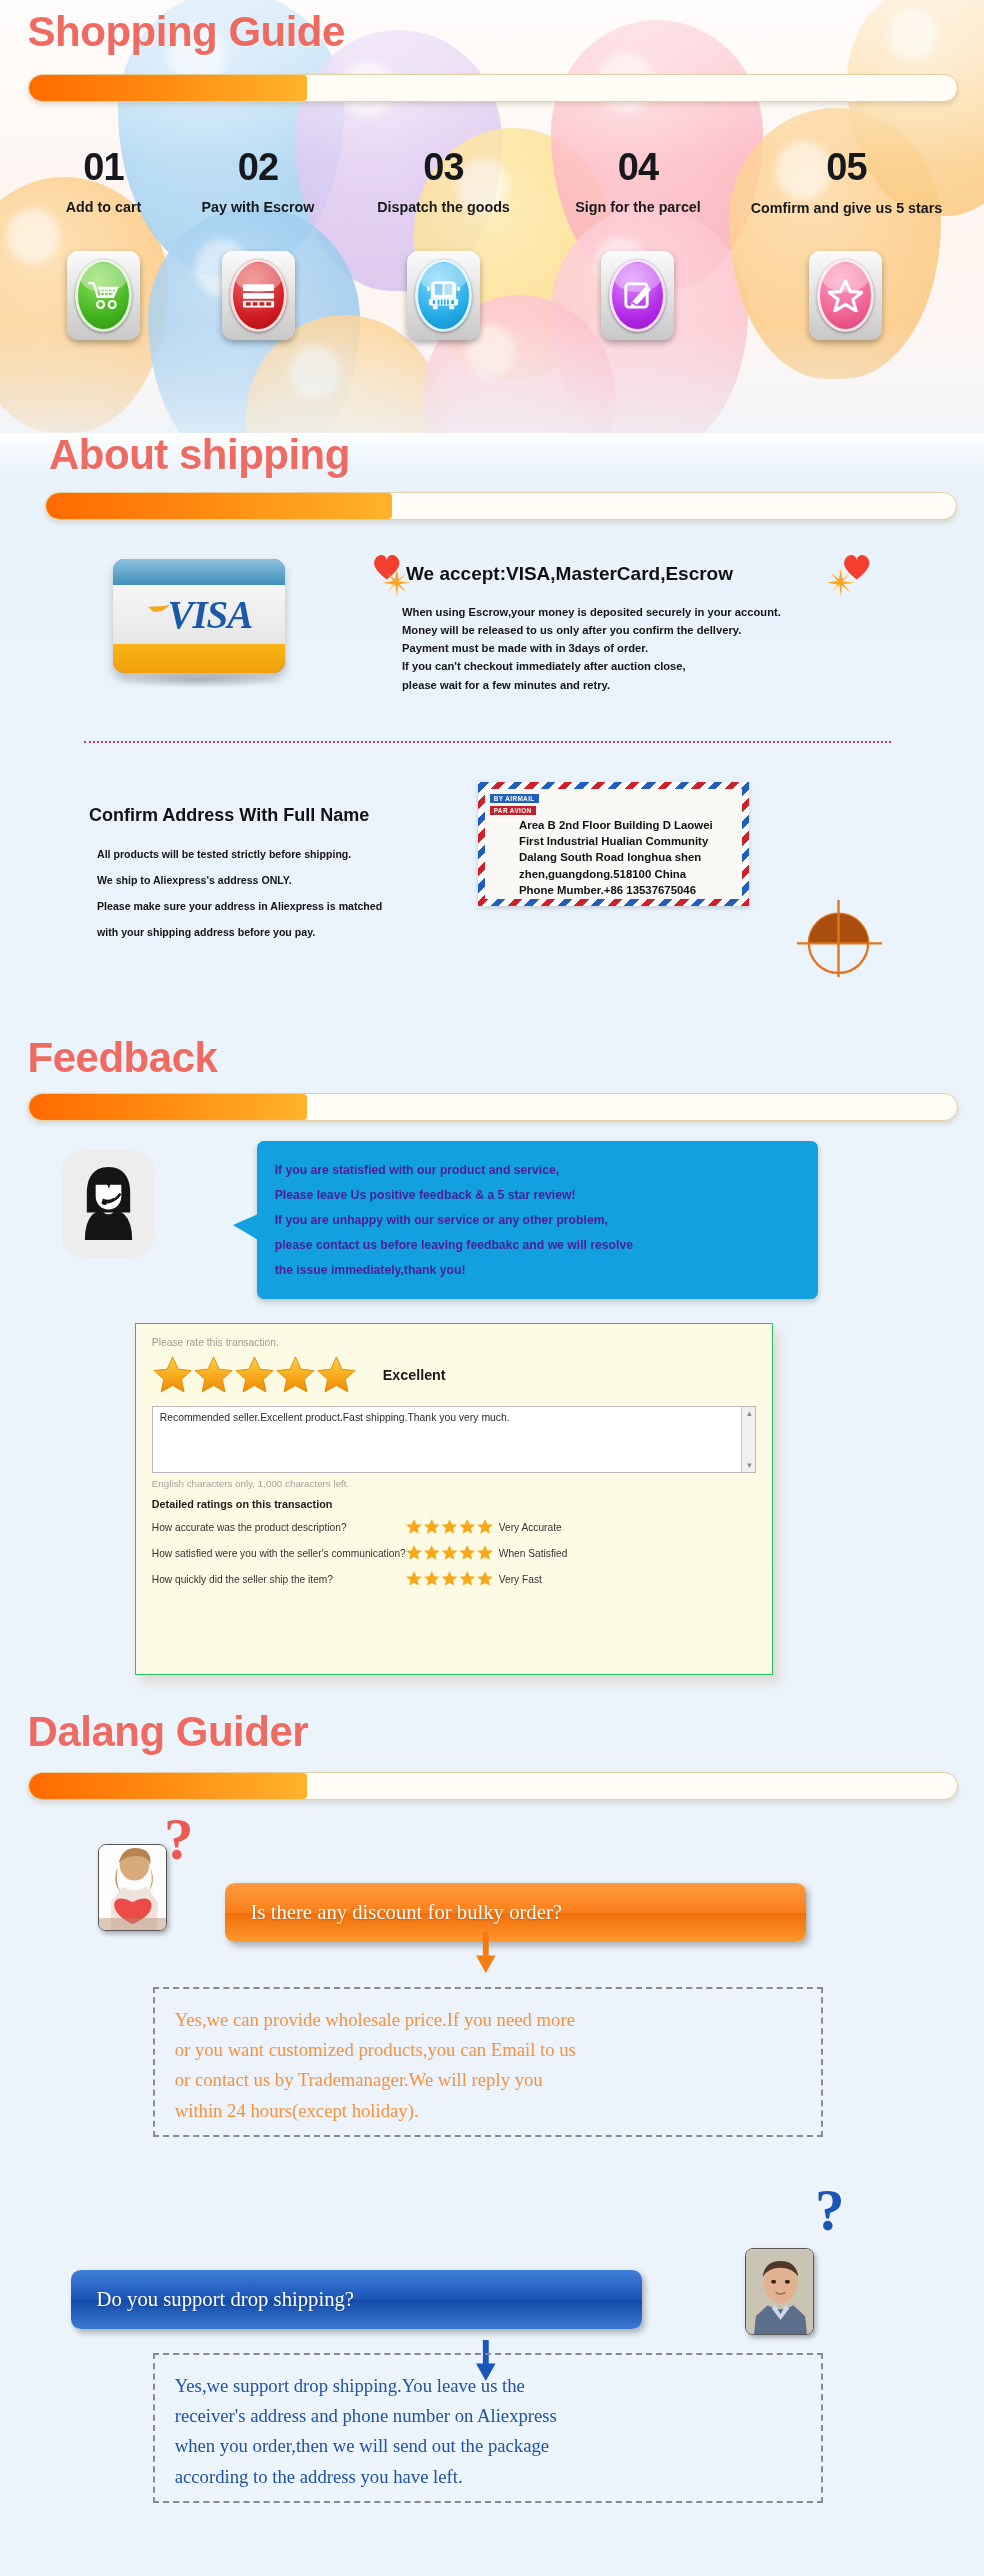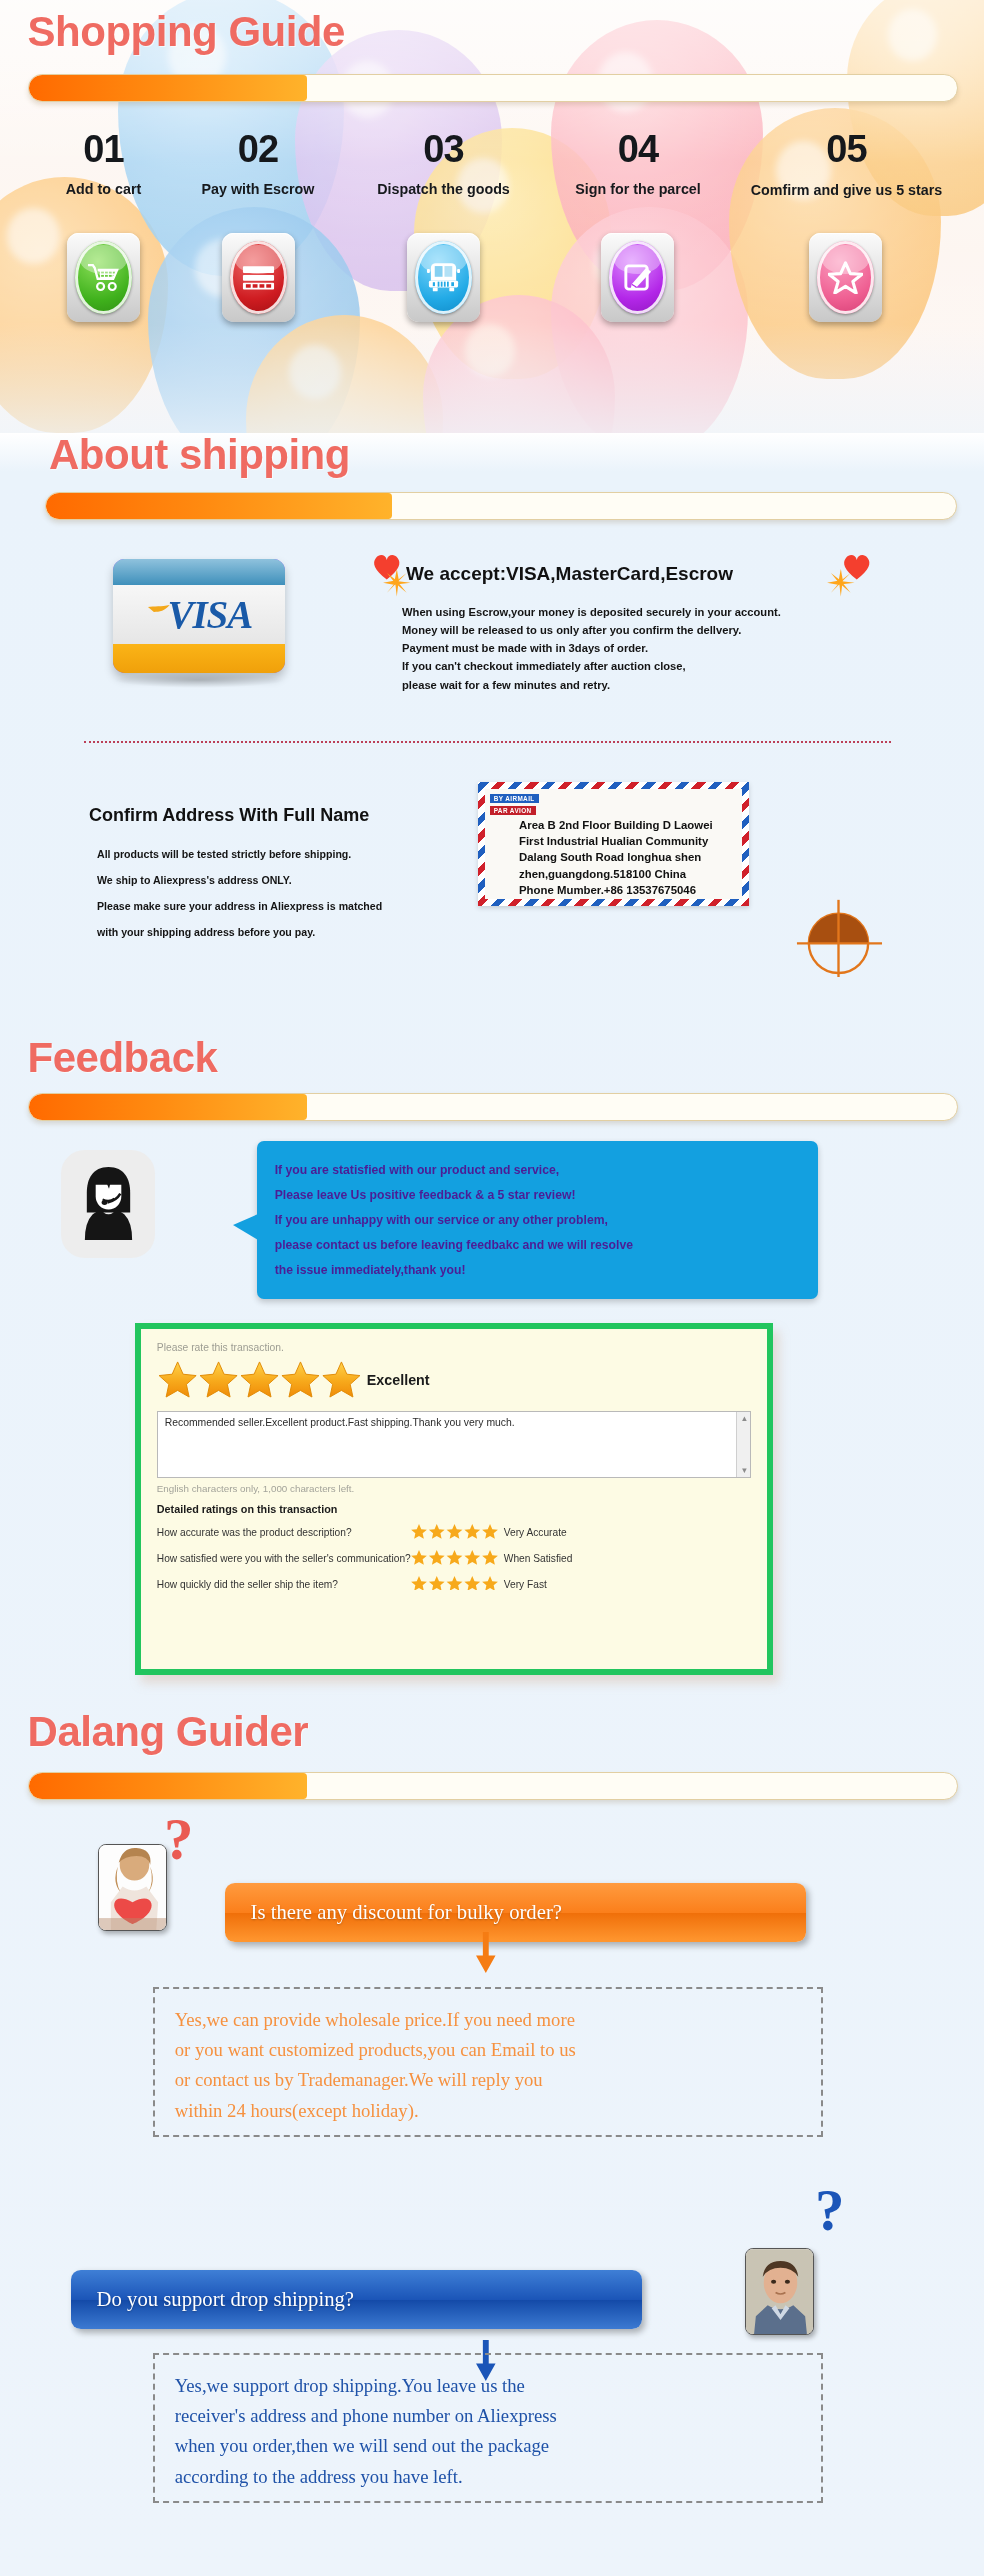--- a/index.html
+++ b/index.html
@@ -30,21 +30,21 @@
                font-family:"Liberation Sans", sans-serif; }
 
   
   .bar { position:absolute; height:27.6px; border-radius:13.8px; background:#fffdf5;
          border:1px solid #e2cfa2; box-shadow:0 3px 4.9px rgba(120,90,40,.18);
          overflow:hidden; }
   .bar .fill { height:100%; border-radius:13.8px 3.9px 3.9px 13.8px;
                background:linear-gradient(90deg,#ff6a00 0%, #ff8a10 45%, #ffb32b 100%); }
 
   
-  .steps { position:absolute; left:0; top:130px; width:985px; height:286px; }
+  .steps { position:absolute; left:0; top:148px; width:985px; height:286px; }
   .step { position:absolute; text-align:center; }
   .step .num { font-size:38px; font-weight:bold; color:#15181c; line-height:1;
                font-family:"Liberation Sans", sans-serif; letter-spacing:-1px;}
   .step .lbl { margin-top:12.8px; font-size:14.3px; font-weight:bold; color:#16191d; line-height:1.25;
                white-space:nowrap;}
   .step .lbl.two { white-space:normal; }
 
   
   .tile { position:absolute; width:73px; height:89px; border-radius:11.8px;
           background:linear-gradient(180deg,#fbfbfb 0%,#e3e3e3 48%,#c8c8c8 100%);
@@ -104,24 +104,24 @@
   .agent{position:absolute;width:94px;height:108px;border-radius:23.6px;background:#ededed;
          display:flex;align-items:center;justify-content:center;}
   .bubble{position:absolute;background:#13a0e0;border-radius:6.9px;
           box-shadow:0 3px 5.9px rgba(0,0,0,.2);}
   .bubble .txt{padding:16.7px 17.7px;color:#4c1d95;font-size:12.2px;font-weight:bold;line-height:2.05;}
   .bubble .tail{position:absolute;left:-23.6px;top:73px;width:0;height:0;
           border-top:11.8px solid transparent;border-bottom:15.8px solid transparent;
           border-right:25.6px solid #13a0e0;}
 
   
-  .rate-wrap{position:absolute;background:#fdfbe4;border:6px solid #22c55e;
+  .rate-wrap{position:absolute;background:#fdfbe4;border:1px solid #22c55e;
              box-shadow:5.9px 7.9px 9.8px rgba(210,170,140,.35);}
   .rate-hint{font-size:10.3px;color:#9d9d93;}
-  .rate-row{display:flex;align-items:center;gap:3px;margin-top:5.9px;}
+  .rate-row{display:flex;align-items:center;gap:24px;margin-top:5.9px;}
   .rate-word{font-size:14.3px;font-weight:bold;color:#1b1b1b;}
   .ta{margin-top:8.9px;background:#fff;border:1px solid #b9b9b9;height:67px;position:relative;}
   .ta .val{padding:5.9px 6.9px;font-size:10.4px;color:#2b2b2b;}
   .ta .sb{position:absolute;right:0;top:0;width:13.8px;height:100%;background:#f0f0f0;border-left:1px solid #cfcfcf;}
   .ta .sb .ar{position:absolute;left:3px;font-size:7.9px;color:#8b8b8b;}
   .chars{margin-top:5.9px;font-size:9.8px;color:#a3a39a;}
   .dr-title{margin-top:8.9px;font-size:10.8px;font-weight:bold;color:#1b1b1b;}
   .dr-row{display:flex;align-items:center;margin-top:8.9px;font-size:10.2px;color:#333;}
   .dr-q{width:254px;}
   .dr-stars{width:93px;}

